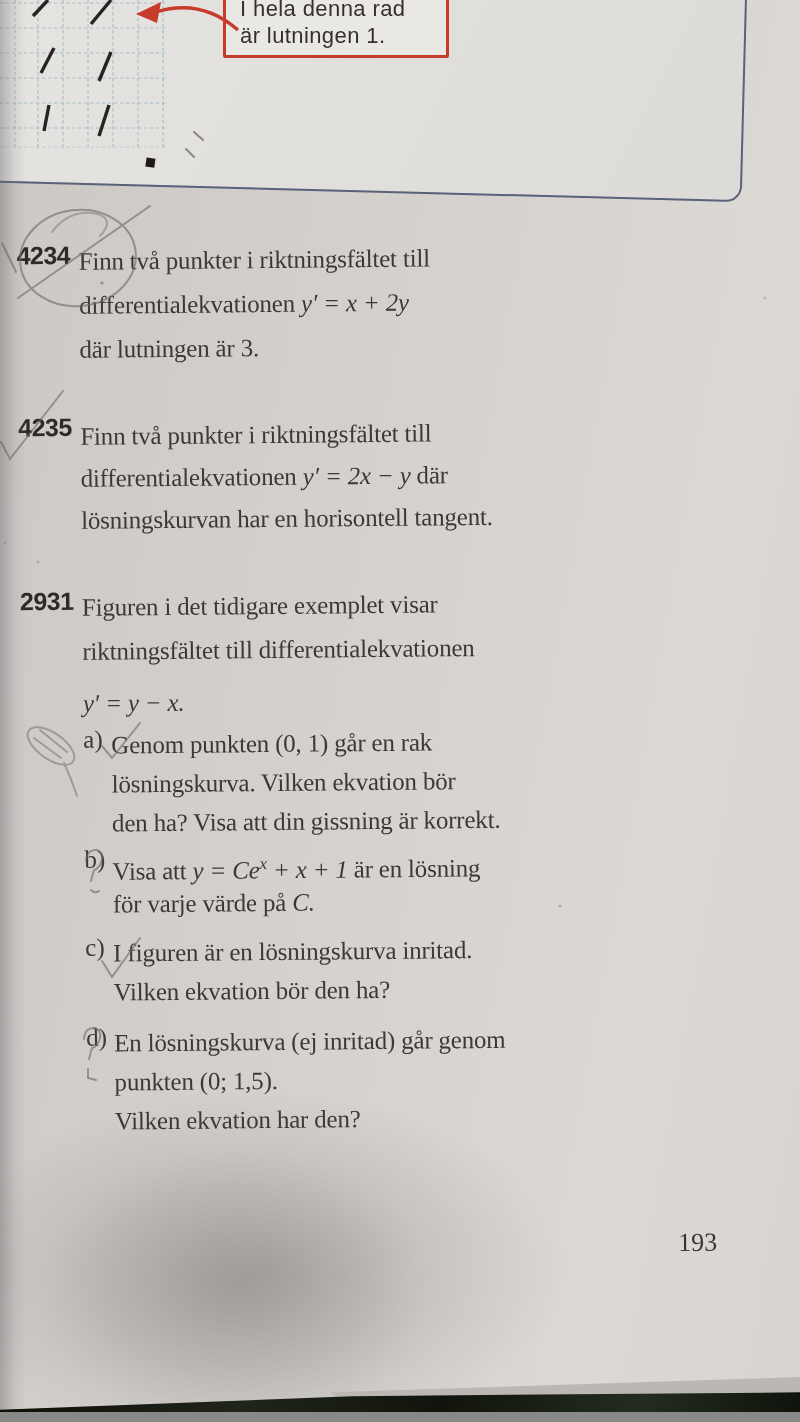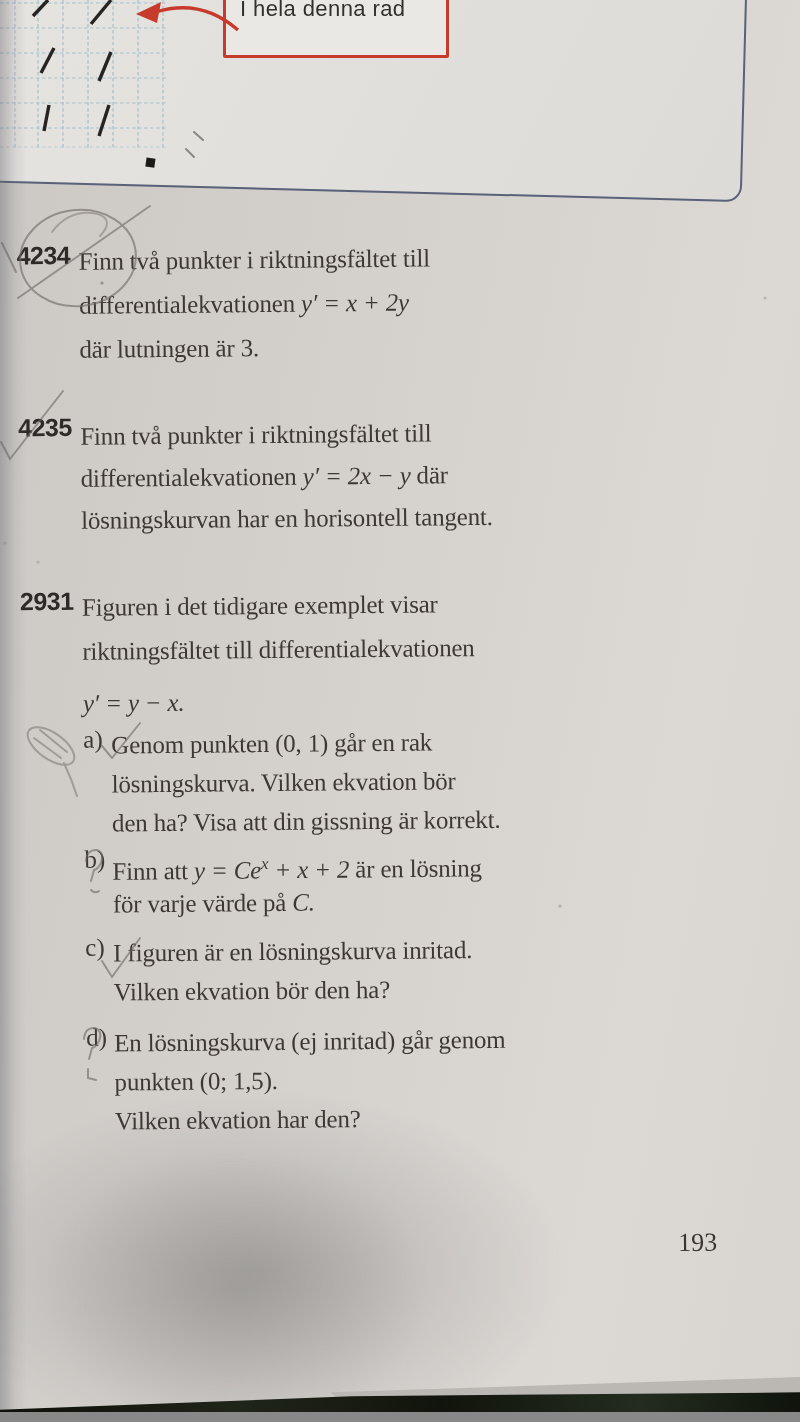--- a/index.html
+++ b/index.html
@@ -96,20 +96,21 @@
         <line x1="41" y1="73" x2="54" y2="48"></line>
         <line x1="99" y1="81" x2="111" y2="52"></line>
         <line x1="44" y1="131" x2="49" y2="105"></line>
         <line x1="99" y1="136" x2="109" y2="105"></line>
       </g>
     <rect x="146" y="158" width="9" height="9" fill="#1d1a18" transform="rotate(8 150 162)"></rect>
   </svg>
 
   <div class="callout">
     <div>I hela denna rad</div>
+    <div>är lutningen 1.</div>
   </div>
   <svg class="arrow-svg" width="110" height="38" viewBox="0 0 110 38">
     <path d="M 108 30 C 85 10 58 2 26 12" fill="none" stroke="#c63b2c" stroke-width="3.4"></path>
     <polygon points="6,14 31,2 27,23" fill="#c63b2c"></polygon>
   </svg>
 
   <div class="content">
 
     <div class="ex" id="ex4234">
       <span class="num">4234</span>
@@ -142,21 +143,21 @@
       <span class="ilabel">a)</span>
       <div class="lines">
           <div class="line"><span>Genom punkten (0, 1)  går en rak</span></div>
           <div class="line"><span>lösningskurva. Vilken ekvation bör</span></div>
           <div class="line"><span>den ha? Visa att din gissning är korrekt.</span></div>
         </div>
     </div>
     <div class="item" id="item-b">
       <span class="ilabel">b)</span>
       <div class="lines">
-          <div class="line"><span>Finn att </span><span class="seg-it">y = Ce</span><span class="seg-itsup">x</span><span class="seg-it"> + x + 2</span><span>  är en lösning</span></div>
+          <div class="line"><span>Visa att </span><span class="seg-it">y = Ce</span><span class="seg-itsup">x</span><span class="seg-it"> + x + 1</span><span>  är en lösning</span></div>
           <div class="line"><span>för varje värde på </span><span class="seg-it">C.</span></div>
         </div>
     </div>
     <div class="item" id="item-c">
       <span class="ilabel">c)</span>
       <div class="lines">
           <div class="line"><span>I figuren är en lösningskurva inritad.</span></div>
           <div class="line"><span>Vilken ekvation bör den ha?</span></div>
         </div>
     </div>

